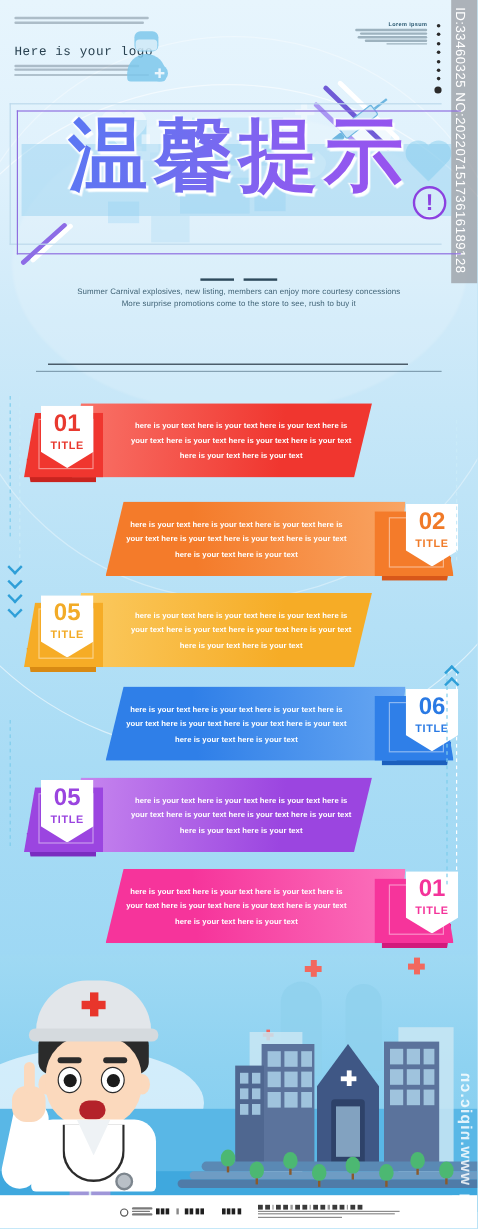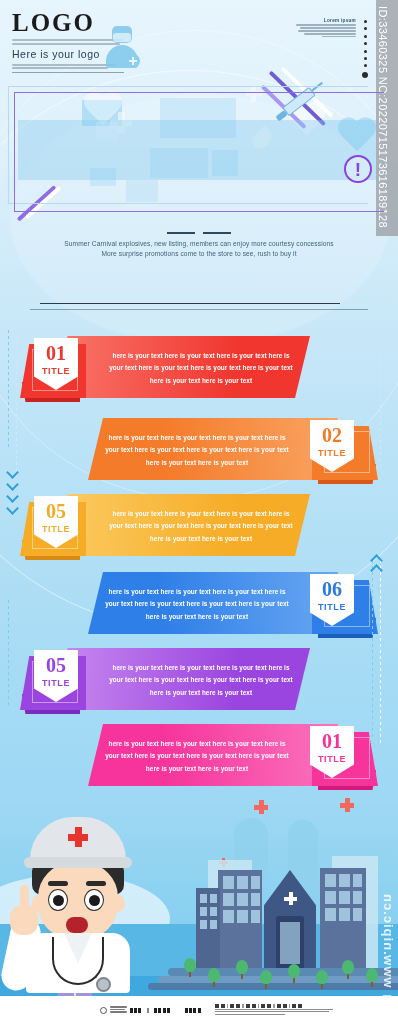--- a/index.html
+++ b/index.html
@@ -60,22 +60,22 @@
   .logo-main{
     font-family:"Liberation Serif", serif; font-size:25px; font-weight:700;
     letter-spacing:2px; color:#1b1b1b; line-height:1;
   }
   .lorem-lines{ margin-top:4px; }
   .lorem-lines span{
     display:block; height:2px; background:rgba(40,60,80,.30);
     margin-bottom:1.6px; border-radius:1px;
   }
   .logo-sub{
-    font-family:Liberation Sans, sans-serif; font-size:10.5px; color:#28404f;
-    letter-spacing:.5px; margin-top:3px;
+    font-family:Liberation Mono, monospace; font-size:10.5px; color:#28404f;
+    letter-spacing:.5px; margin-top:18px;
   }
   .logo-rule{ width:112px; height:1px; background:rgba(40,60,80,.45); margin-top:3px;}
   .hdr-center{
     position:absolute; left:0; right:0; top:28px; text-align:center;
     font-size:9.5px; color:#2a3c4a; letter-spacing:2.2px; font-weight:700;
   }
   .nurse{
     position:absolute; left:105px; top:26px; width:34px; height:42px; opacity:.85;
   }
   .nurse .head{ position:absolute; left:7px; top:0; width:20px;height:17px;border-radius:5px;background:#7ec8ec;}
@@ -179,22 +179,22 @@
     position:absolute; inset:5px 8px 7px 12px; border:1px solid rgba(255,255,255,.45);
   }
   .rb-tag{
     position:absolute; top:2px; width:44px; height:52px; background:#ffffff;
     clip-path:polygon(0 0,100% 0,100% 74%,50% 100%,0 74%);
     box-shadow:0 2px 4px rgba(30,70,100,.22);
     display:flex; flex-direction:column; align-items:center; justify-content:flex-start;
     padding-top:5px;
   }
   .rb-left .rb-tag{ left:34px; }
-  .rb-right .rb-tag{ right:44px; }
-  .rb-num{ font-size:20px; font-weight:900; line-height:1; font-family:Liberation Serif, serif;}
+  .rb-right .rb-tag{ right:16px; }
+  .rb-num{ font-size:20px; font-weight:900; line-height:1; font-family:Liberation Sans, sans-serif;}
   .rb-ttl{ font-size:9px; font-weight:900; letter-spacing:.6px; margin-top:3px;}
   .rb-text{
     position:absolute; top:14px; width:190px; color:#ffffff;
     font-size:6.4px; font-weight:700; line-height:1.95; letter-spacing:.05px;
   }
   .rb-left .rb-text{ left:106px; text-align:center; }
   .rb-right .rb-text{ right:106px; text-align:center; }
 
   
   .guide{ position:absolute; width:1px; }
@@ -308,21 +308,20 @@
 
     <div class="syringe">
       <div class="barrel"></div>
         <div class="needle"></div>
         <div class="plunger"></div>
     </div>
   </div>
 
   <div class="hdr">
     <div class="logo-wrap">
-      <div class="logo-main">LOGO</div>
       <div class="lorem-lines">
         <span style="width:112px"></span>
           <span style="width:108px"></span>
       </div>
       <div class="logo-sub">Here is your logo</div>
       <div class="lorem-lines" style="margin-top:4px">
         <span style="width:104px"></span>
           <span style="width:96px"></span>
       </div>
       <div class="logo-rule"></div>
@@ -361,20 +360,21 @@
         <i class="big"></i>
     </div>
   </div>
 
   <div class="wm-bar"></div>
   <div class="wm-text">ID:33460325 NO:20220715173616189128</div>
 
   <div class="title-frame2"></div>
   <div class="title-band"></div>
   <div class="title-frame"></div>
+  <div class="main-title">温馨提示</div>
   <div class="excl">!</div>
 
   <div class="top-rule"></div>
   <div class="sub-wrap">
     <div class="sub-cn">
       <span class="dash"></span>
       <span class="dash"></span>
     </div>
     <div class="sub-en">Summer Carnival explosives, new listing, members can enjoy more courtesy concessions</div>
     <div class="sub-en" style="margin-top:0">More surprise promotions come to the store to see, rush to buy it</div>

